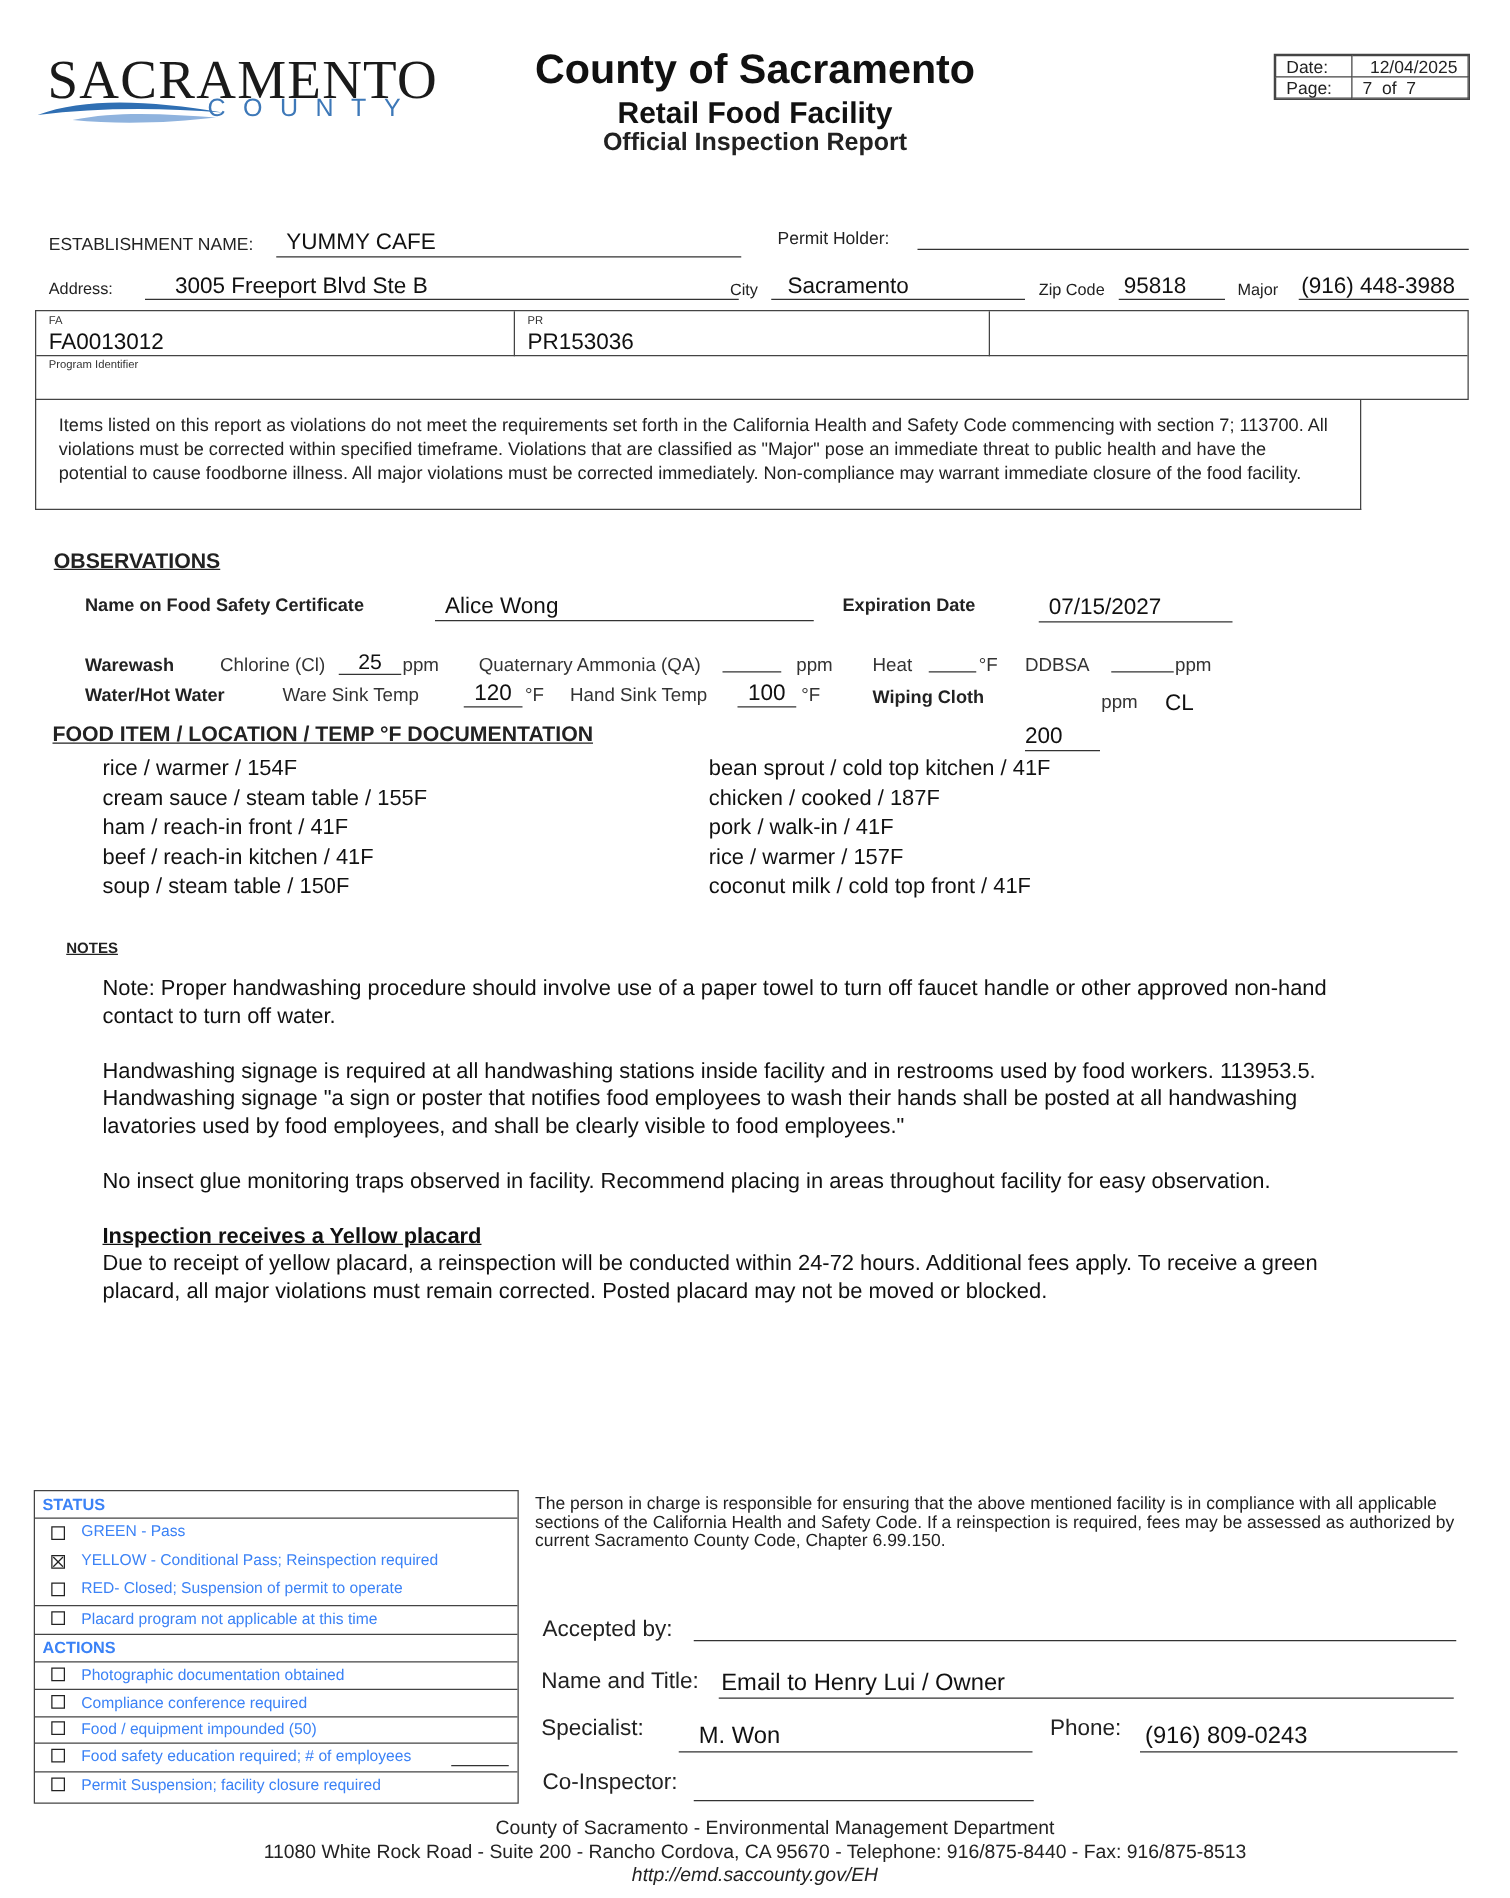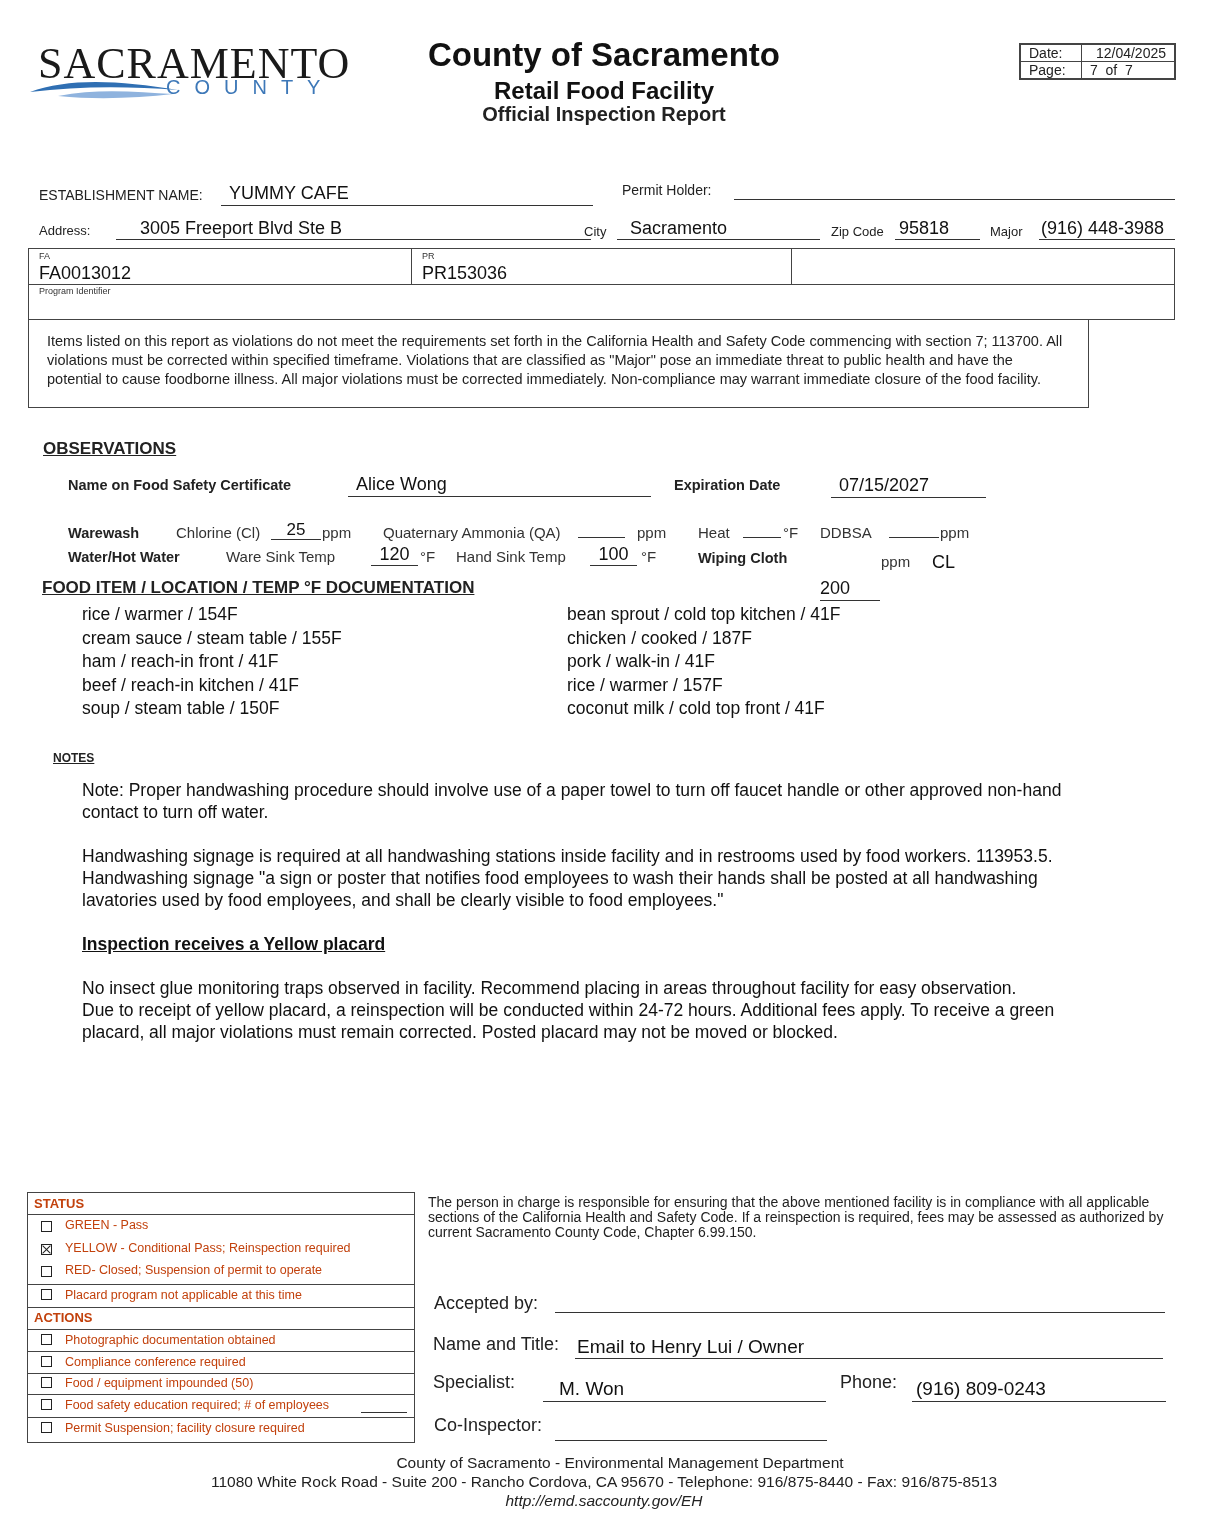--- a/index.html
+++ b/index.html
@@ -40,21 +40,21 @@
 
   .sec-head { font-size: 17px; font-weight: bold; text-decoration: underline; color: #222; }
   .bold-lbl { font-size: 14.5px; font-weight: bold; color: #222; }
   .norm-lbl { font-size: 15px; color: #333; }
 
   .food-item { font-size: 17.5px; color: #111; line-height: 23.5px; }
 
   .notes p { font-size: 17.5px; line-height: 22px; color: #111; }
 
   
-  .status-box { left: 27px; top: 1192px; width: 388px; height: 251px; border: 1.5px solid #444; font-size: 12.5px; color: #c2410c; }
+  .status-box { left: 27px; top: 1192px; width: 388px; height: 251px; border: 1.5px solid #444; font-size: 12.5px; color: #3b82f6; }
   .srow { position: absolute; left: 0; width: 100%; }
   .srow.hd { font-weight: bold; font-size: 13px; padding-left: 6px; }
   .srow .cb { position: absolute; left: 13px; width: 11px; height: 11px; border: 1.5px solid #222; }
   .srow .cb.checked::before, .srow .cb.checked::after { content: ""; position: absolute; left: 4px; top: -1px; width: 1px; height: 11px; background: #222; }
   .srow .cb.checked::before { transform: rotate(45deg); }
   .srow .cb.checked::after { transform: rotate(-45deg); }
   .srow .txt { position: absolute; left: 37px; }
   .sline { position: absolute; left: 0; width: 100%; border-top: 1.5px solid #444; }
 
   .resp { left: 428px; top: 1195px; width: 740px; font-size: 14px; line-height: 15px; color: #222; }
@@ -201,22 +201,22 @@
   <div class="food-item">chicken / cooked / 187F</div>
   <div class="food-item">pork / walk-in / 41F</div>
   <div class="food-item">rice / warmer / 157F</div>
   <div class="food-item">coconut milk / cold top front / 41F</div>
 </div>
 
 <div class="abs sec-head" style="left:53px; top:751px; font-size:12px;">NOTES</div>
 <div class="abs notes" style="left:82px; top:779px; width:1030px;">
   <p>Note: Proper handwashing procedure should involve use of a paper towel to turn off faucet handle or other approved non-hand contact to turn off water.</p>
   <p style="margin-top:22px;">Handwashing signage is required at all handwashing stations inside facility and in restrooms used by food workers. 113953.5. Handwashing signage "a sign or poster that notifies food employees to wash their hands shall be posted at all handwashing lavatories used by food employees, and shall be clearly visible to food employees."</p>
+  <p style="margin-top:22px;">No insect glue monitoring traps observed in facility. Recommend placing in areas throughout facility for easy observation.</p>
   <p style="margin-top:22px; font-weight:bold; text-decoration:underline;">Inspection receives a Yellow placard</p>
-  <p style="margin-top:22px;">No insect glue monitoring traps observed in facility. Recommend placing in areas throughout facility for easy observation.</p>
   <p>Due to receipt of yellow placard, a reinspection will be conducted within 24-72 hours. Additional fees apply. To receive a green placard, all major violations must remain corrected. Posted placard may not be moved or blocked.</p>
 </div>
 
 <div class="abs status-box">
   <div class="srow hd" style="top:3px;">STATUS</div>
   <div class="sline" style="top:21px;"></div>
   <div class="srow" style="top:25px;">
     <span class="cb" style="top:3px;"></span>
     <span class="txt">GREEN - Pass</span>
   </div>

